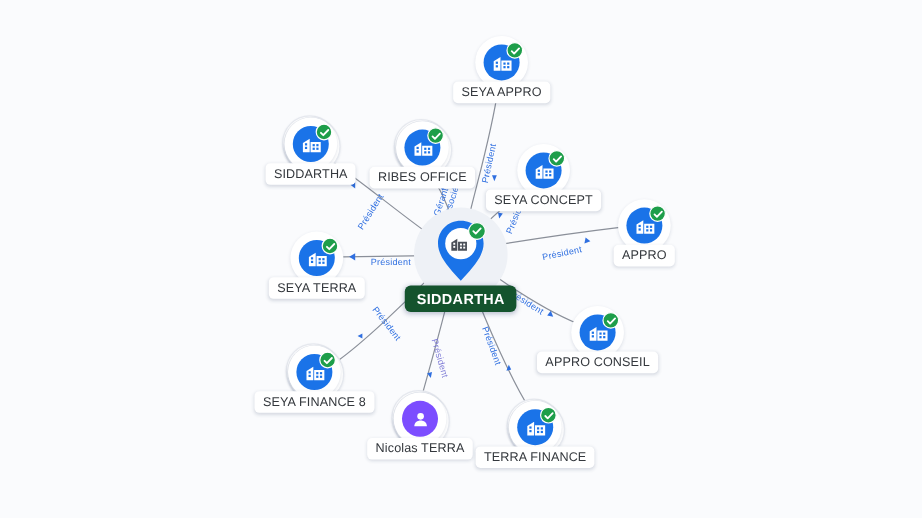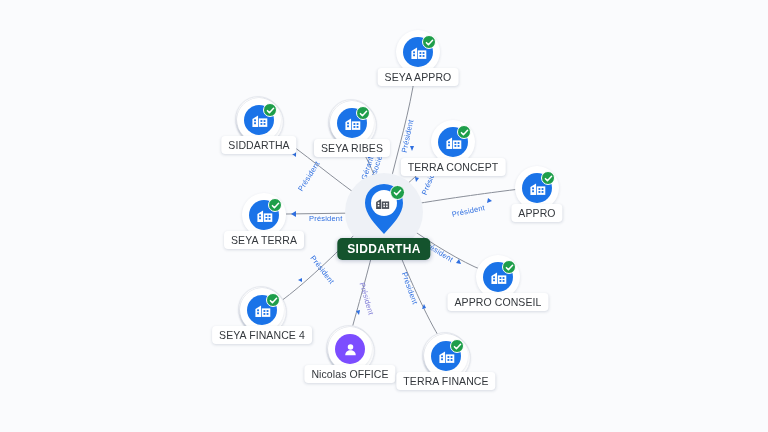--- a/index.html
+++ b/index.html
@@ -300,21 +300,21 @@
               <rect x="17.8" y="15.6" width="2.6" height="2.6" fill="#1a73e8"></rect>
               <rect x="4.4" y="10.4" width="2.6" height="2.6" fill="#1a73e8"></rect>
               <rect x="4.4" y="14.6" width="2.6" height="2.6" fill="#1a73e8"></rect>
             </svg>
           </div>
           <div class="badge">
             <svg width="9" height="9" viewBox="0 0 10 10">
               <path d="M1.6,5.2 L3.8,7.4 L8.4,2.6" fill="none" stroke="#ffffff" stroke-width="1.7" stroke-linecap="round" stroke-linejoin="round"></path>
             </svg>
           </div>
-          <div class="node-label">SEYA RIBES</div>
+          <div class="node-label">RIBES OFFICE</div>
         </div>
       </div>
       <div class="node" style="left: 453px; top: 142px;">
         <div class="node-visual">
           <div class="halo"></div>
           <div class="disc company">
             <svg width="17" height="17" viewBox="0 0 24 24">
               <path d="M2,21 L2,10 L10,5 L10,21 Z" fill="#ffffff"></path>
               <path d="M11,21 L11,9 L23,9 L23,21 Z" fill="#ffffff"></path>
               <rect x="13.4" y="11.4" width="2.6" height="2.6" fill="#1a73e8"></rect>
@@ -323,21 +323,21 @@
               <rect x="17.8" y="15.6" width="2.6" height="2.6" fill="#1a73e8"></rect>
               <rect x="4.4" y="10.4" width="2.6" height="2.6" fill="#1a73e8"></rect>
               <rect x="4.4" y="14.6" width="2.6" height="2.6" fill="#1a73e8"></rect>
             </svg>
           </div>
           <div class="badge">
             <svg width="9" height="9" viewBox="0 0 10 10">
               <path d="M1.6,5.2 L3.8,7.4 L8.4,2.6" fill="none" stroke="#ffffff" stroke-width="1.7" stroke-linecap="round" stroke-linejoin="round"></path>
             </svg>
           </div>
-          <div class="node-label">TERRA CONCEPT</div>
+          <div class="node-label">SEYA CONCEPT</div>
         </div>
       </div>
       <div class="node" style="left: 537px; top: 188px;">
         <div class="node-visual">
           <div class="halo"></div>
           <div class="disc company">
             <svg width="17" height="17" viewBox="0 0 24 24">
               <path d="M2,21 L2,10 L10,5 L10,21 Z" fill="#ffffff"></path>
               <path d="M11,21 L11,9 L23,9 L23,21 Z" fill="#ffffff"></path>
               <rect x="13.4" y="11.4" width="2.6" height="2.6" fill="#1a73e8"></rect>
@@ -418,36 +418,36 @@
               <rect x="17.8" y="15.6" width="2.6" height="2.6" fill="#1a73e8"></rect>
               <rect x="4.4" y="10.4" width="2.6" height="2.6" fill="#1a73e8"></rect>
               <rect x="4.4" y="14.6" width="2.6" height="2.6" fill="#1a73e8"></rect>
             </svg>
           </div>
           <div class="badge">
             <svg width="9" height="9" viewBox="0 0 10 10">
               <path d="M1.6,5.2 L3.8,7.4 L8.4,2.6" fill="none" stroke="#ffffff" stroke-width="1.7" stroke-linecap="round" stroke-linejoin="round"></path>
             </svg>
           </div>
-          <div class="node-label">SEYA FINANCE 4</div>
+          <div class="node-label">SEYA FINANCE 8</div>
         </div>
       </div>
       <div class="node" style="left: 350px; top: 349px;">
         <div class="node-visual">
           <div class="stack s3"></div>
           <div class="stack s2"></div>
           <div class="stack s1"></div>
           <div class="halo"></div>
           <div class="disc person">
             <svg width="17" height="17" viewBox="0 0 24 24">
               <circle cx="12" cy="8.4" r="3.9" fill="#ffffff"></circle>
               <path d="M4.6,20 C4.6,15.6 8,13.2 12,13.2 C16,13.2 19.4,15.6 19.4,20 Z" fill="#ffffff"></path>
             </svg>
           </div>
-          <div class="node-label">Nicolas OFFICE</div>
+          <div class="node-label">Nicolas TERRA</div>
         </div>
       </div>
       <div class="node" style="left: 446px; top: 356px;">
         <div class="node-visual">
           <div class="stack s3"></div>
           <div class="stack s2"></div>
           <div class="stack s1"></div>
           <div class="halo"></div>
           <div class="disc company">
             <svg width="17" height="17" viewBox="0 0 24 24">

